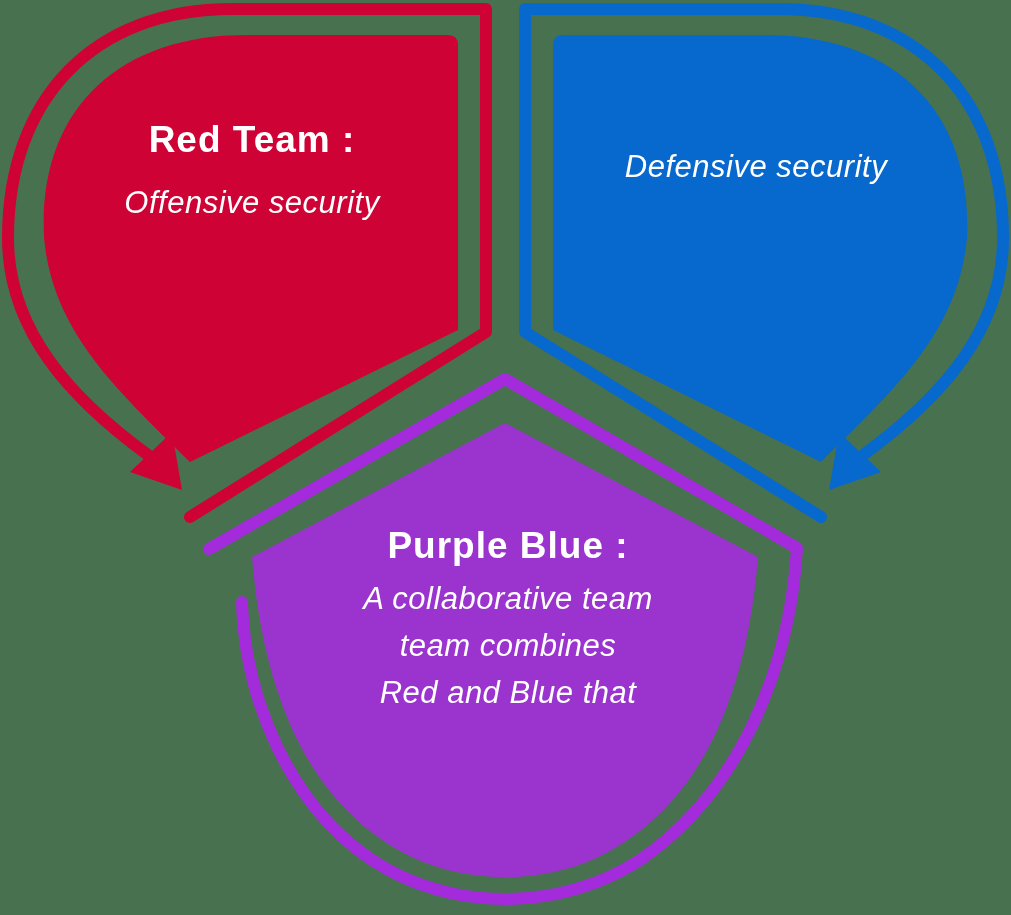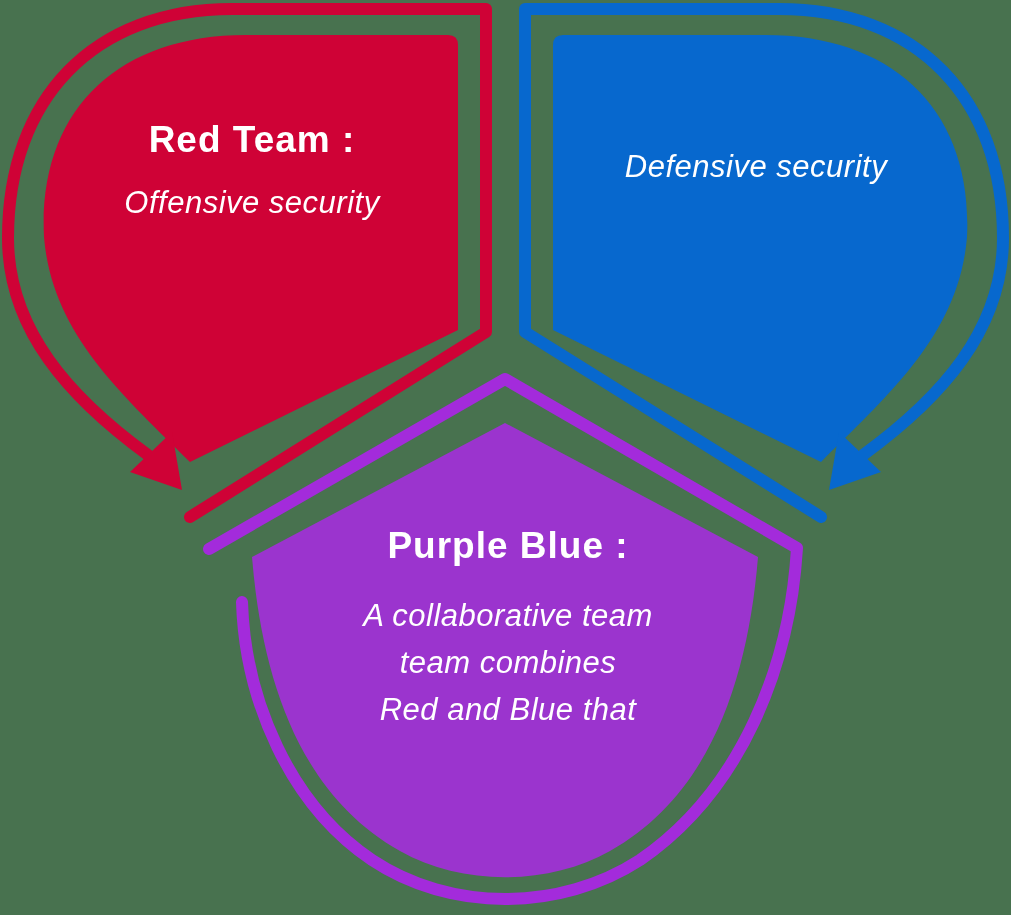--- a/index.html
+++ b/index.html
@@ -18,21 +18,21 @@
     text-align: center;
   }
   .team-title {
     font-size: 37px;
     font-weight: bold;
     letter-spacing: 1px;
     line-height: 36px;
     white-space: nowrap;
   }
   .team-sub { margin-top: 21px; }
-  .team-sub.purple { margin-top: 28px; }
+  .team-sub.purple { margin-top: 11px; }
   .team-sub div {
     font-style: italic;
     font-size: 31px;
     letter-spacing: 0.5px;
     line-height: 47px;
     white-space: nowrap;
   }
   .red-text    { left: 52px;  top: 122px; width: 400px; }
   .blue-text   { left: 556px; top: 122px; width: 400px; }
   .purple-text { left: 288px; top: 528px; width: 440px; }

